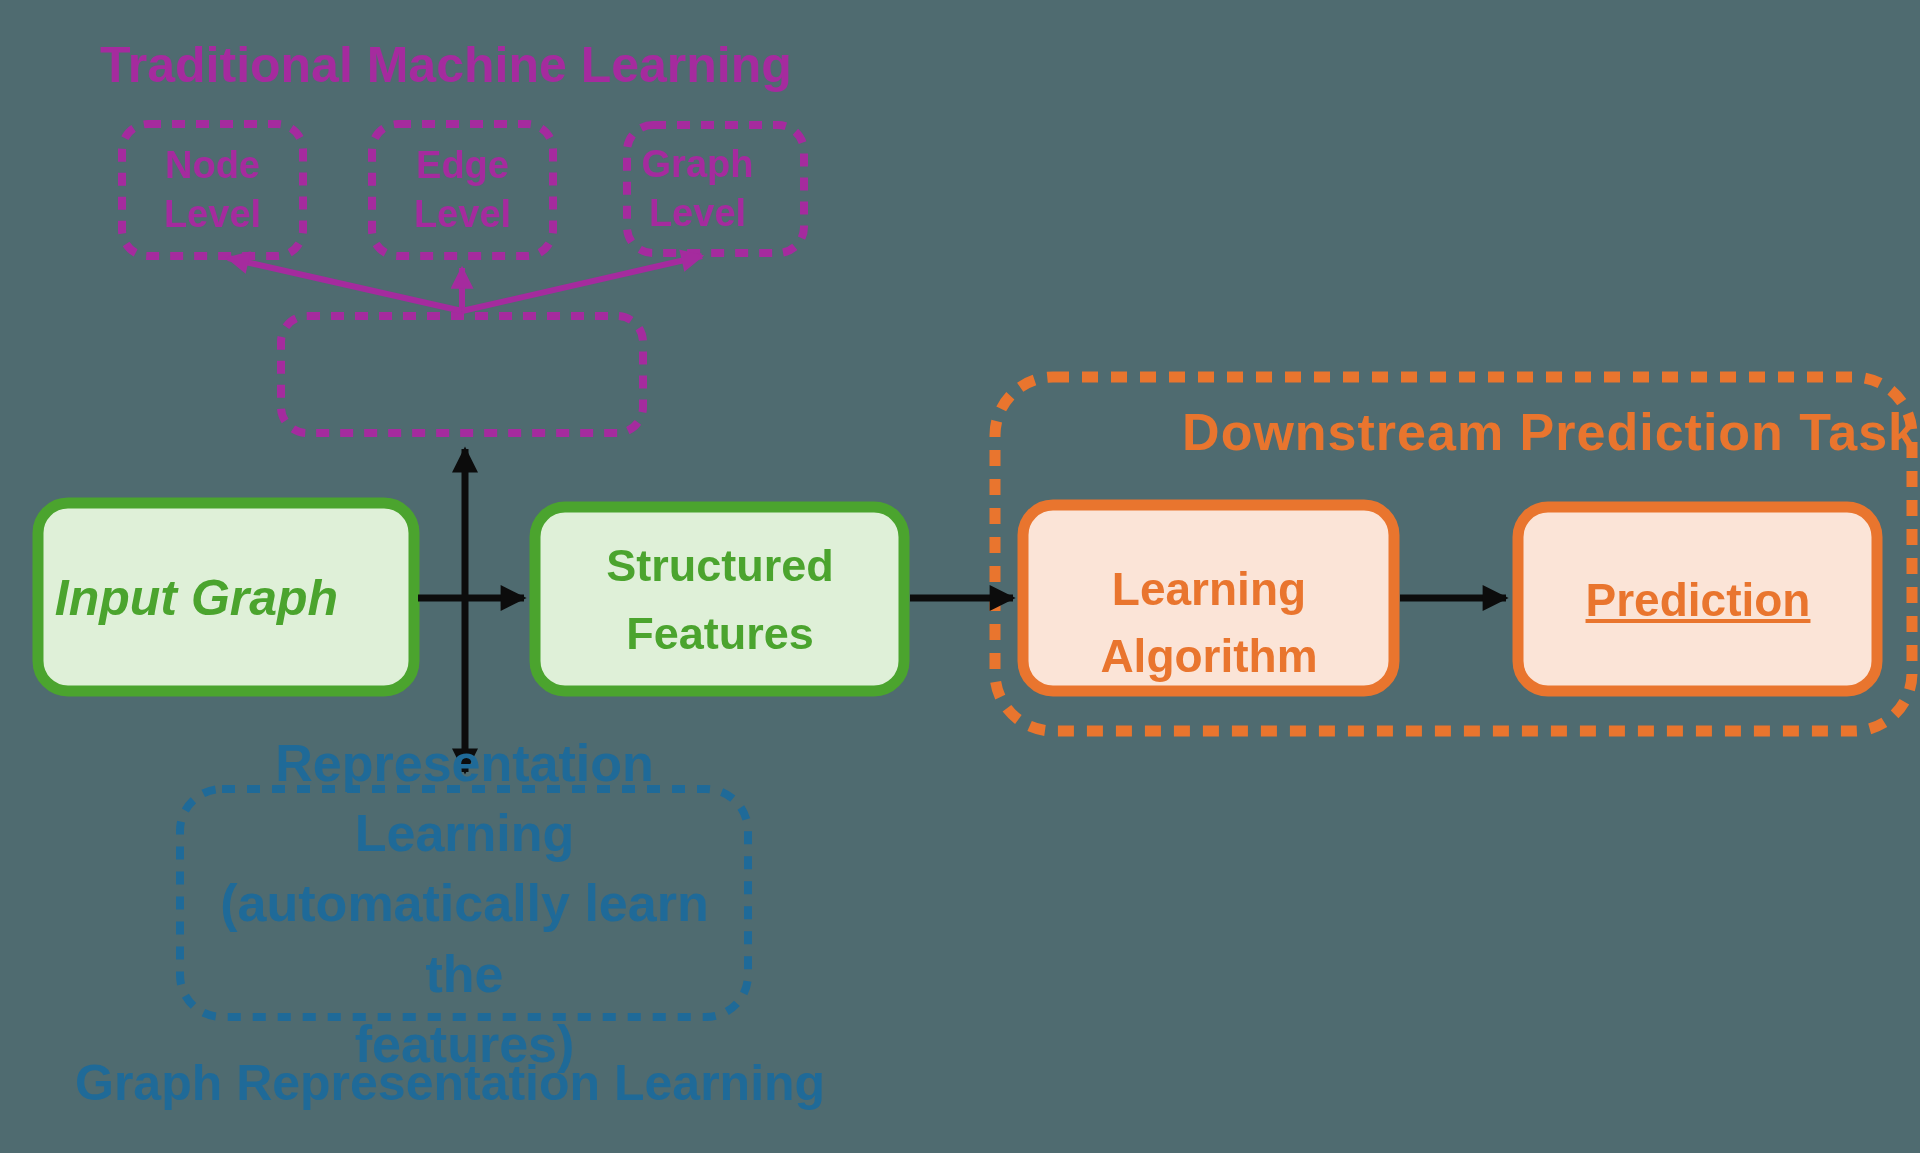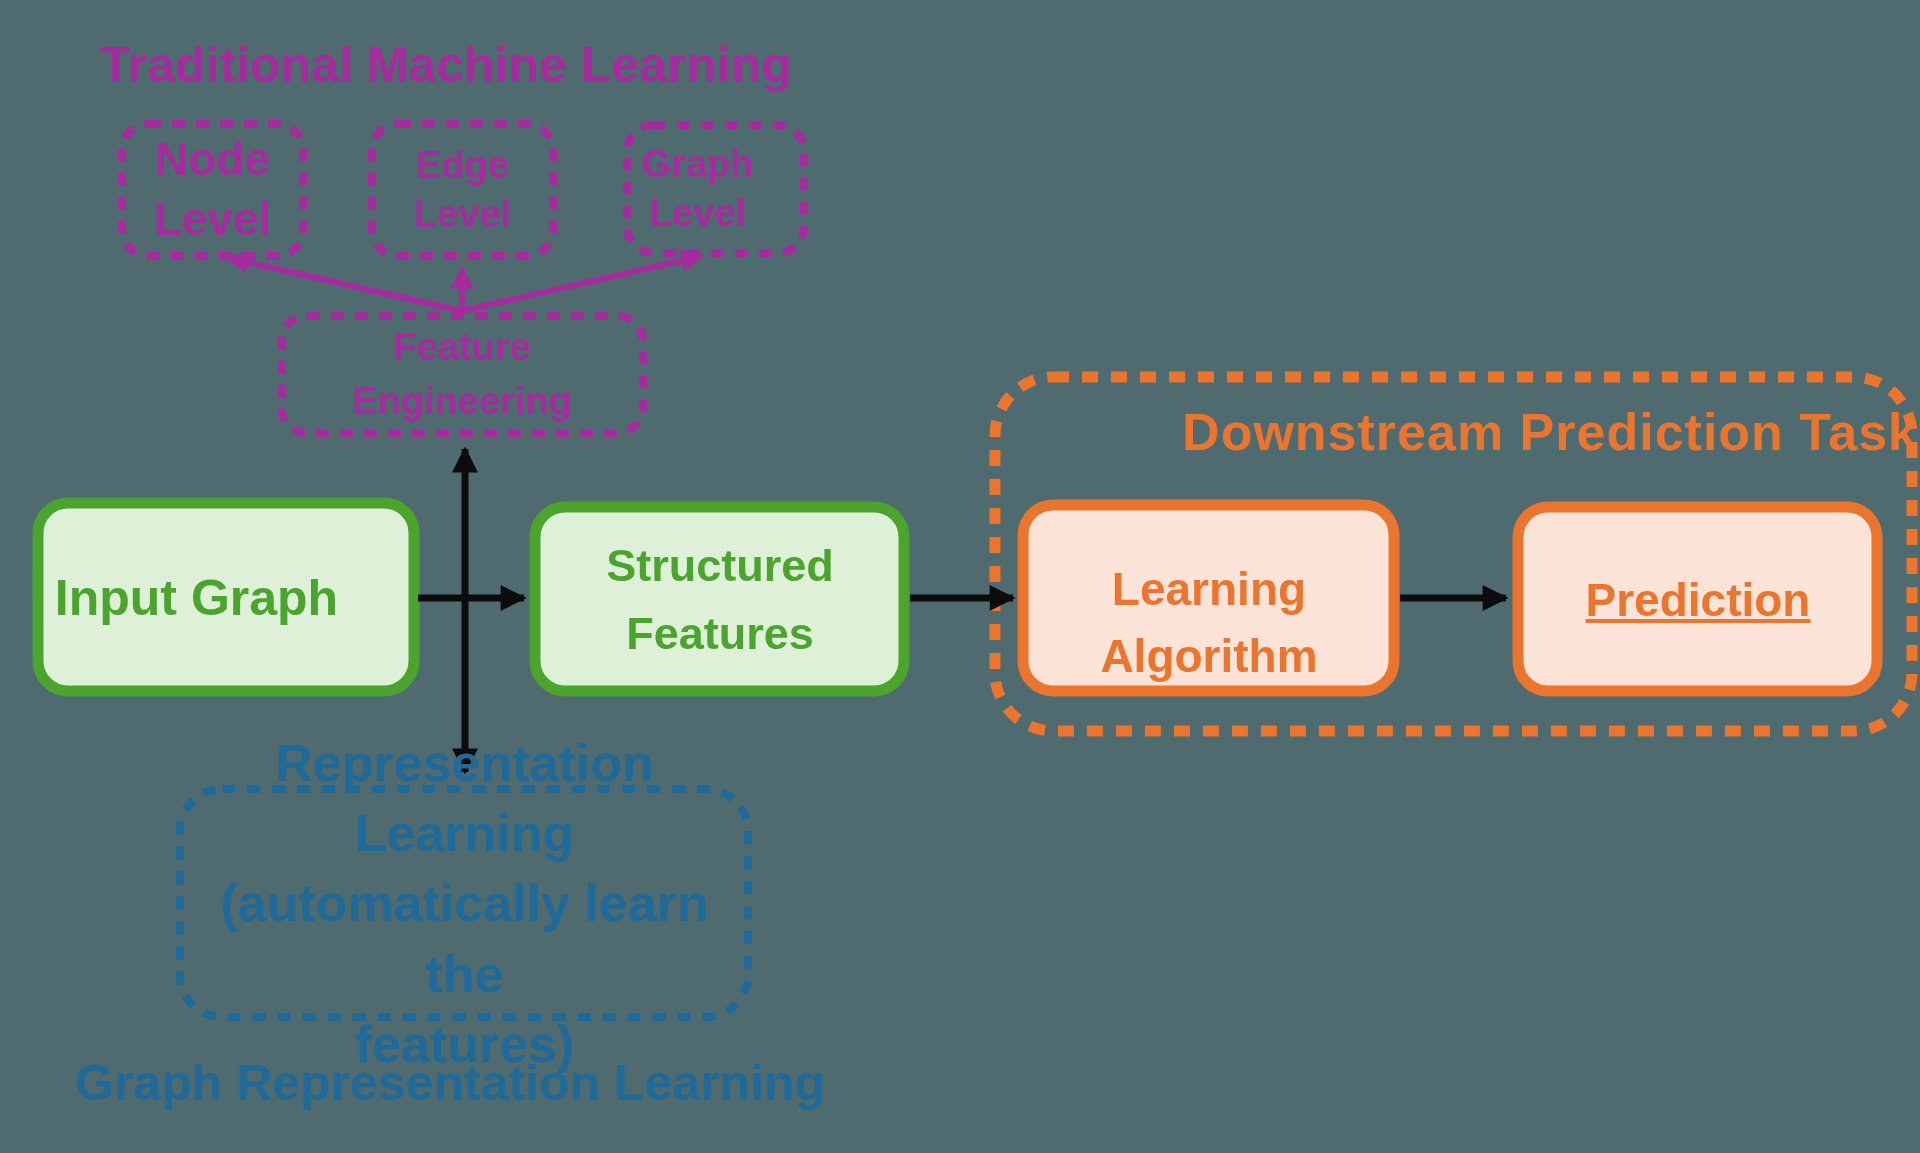--- a/index.html
+++ b/index.html
@@ -81,33 +81,31 @@
     <path class="blk" marker-end="url(#ah-black)" d="M1400,598 L1506,598"></path>
     <path class="blk" marker-start="url(#ah-black)" marker-end="url(#ah-black)" d="M465,449 L465,772"></path>
   </svg>
 
   <div class="title t-magenta" style="left:100px;top:36px;font-size:50px;">Traditional Machine Learning</div>
 
   <div class="title t-orange" style="left:990px;top:402px;width:928px;text-align:right;font-size:52px;letter-spacing:1px;">Downstream Prediction Task</div>
 
   <div class="title t-blue" style="left:75px;top:1054px;font-size:50px;">Graph Representation Learning</div>
 
-  <div class="lbl t-magenta" style="left:118px;top:120px;width:189px;height:140px;font-size:46px;line-height:1.3;">Node
+  <div class="lbl t-magenta" style="left:118px;top:120px;width:189px;height:140px;font-size:38px;line-height:1.3;">Node
 Level</div>
 
   <div class="lbl t-magenta" style="left:368px;top:120px;width:189px;height:140px;font-size:38px;line-height:1.3;">Edge
 Level</div>
 
   <div class="lbl t-magenta" style="left:605px;top:121px;width:185px;height:136px;font-size:38px;line-height:1.3;">Graph
 Level</div>
 
-  <div class="lbl t-magenta" style="left:277px;top:312px;width:370px;height:125px;font-size:38px;line-height:1.4;">Feature
-Engineering</div>
 
-  <div class="lbl t-green" style="left:33px;top:498px;width:327px;height:199px;font-size:50px;">Input Graph</div>
+  <div class="lbl t-green" style="left:33px;top:498px;width:327px;height:199px;font-size:50px;font-style:italic;">Input Graph</div>
 
   <div class="lbl t-green" style="left:530px;top:502px;width:380px;height:195px;font-size:45px;line-height:1.5;">Structured
 Features</div>
 
   <div class="lbl t-orange" style="left:1018px;top:500px;width:382px;height:246px;font-size:46px;line-height:1.45;">Learning
 Algorithm</div>
 
   <div class="lbl t-orange" style="left:1513px;top:502px;width:370px;height:195px;font-size:46px;text-decoration:underline;">Prediction</div>
 
   <div class="lbl t-blue" style="left:176px;top:785px;width:577px;height:237px;font-size:52px;line-height:1.35;">Representation Learning

